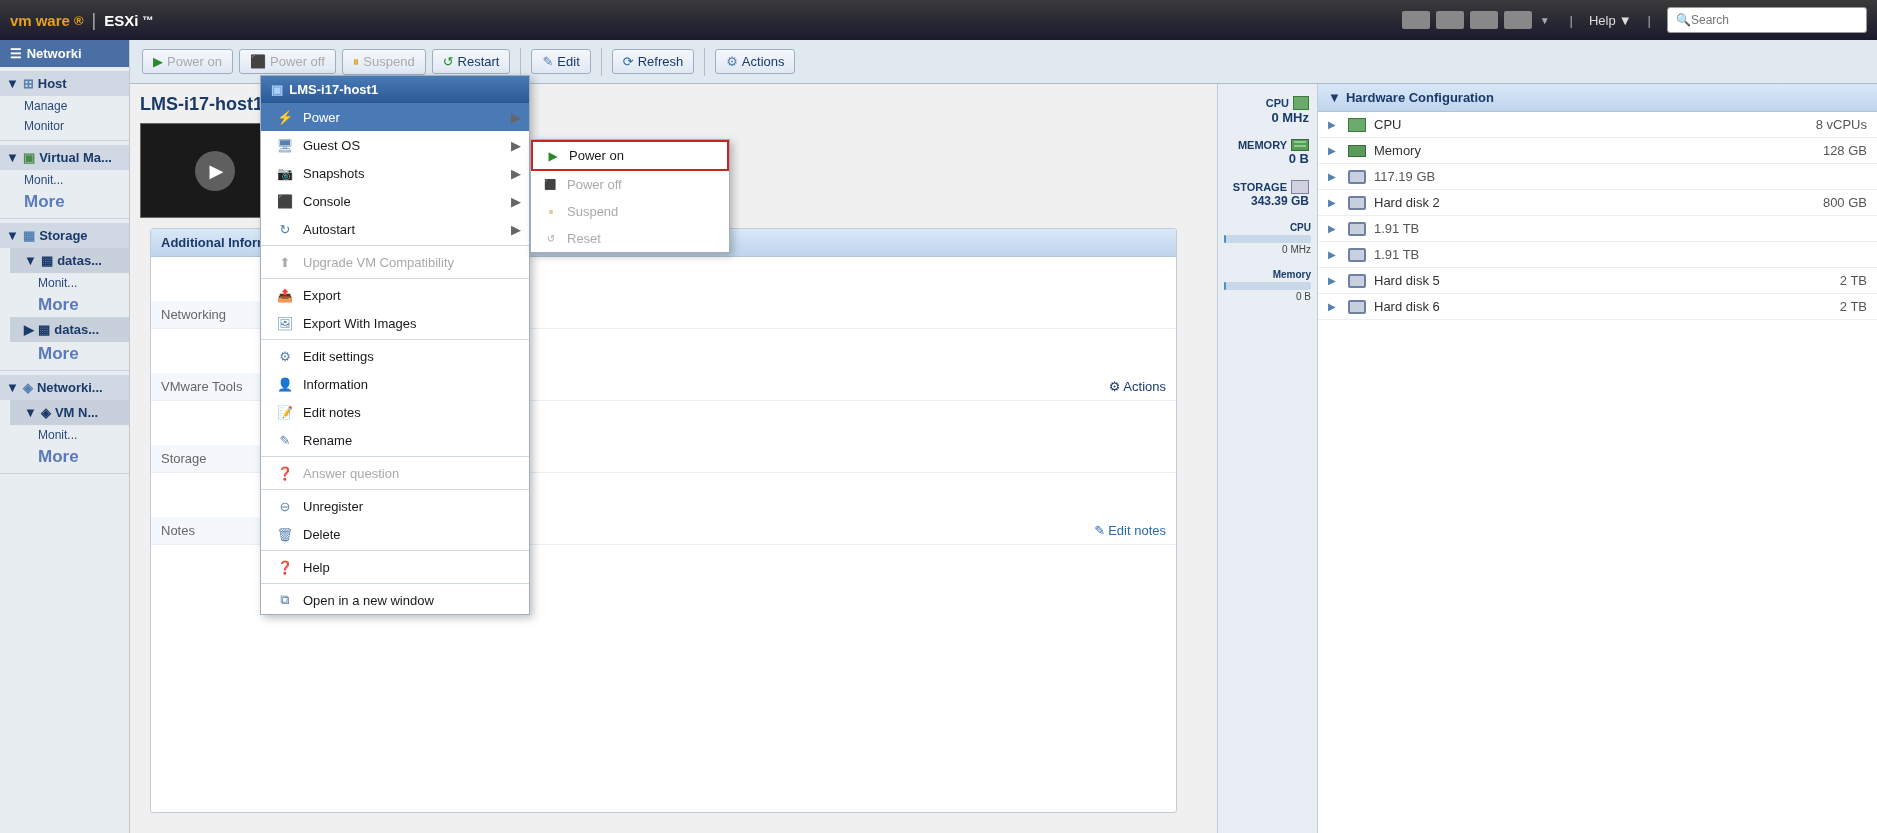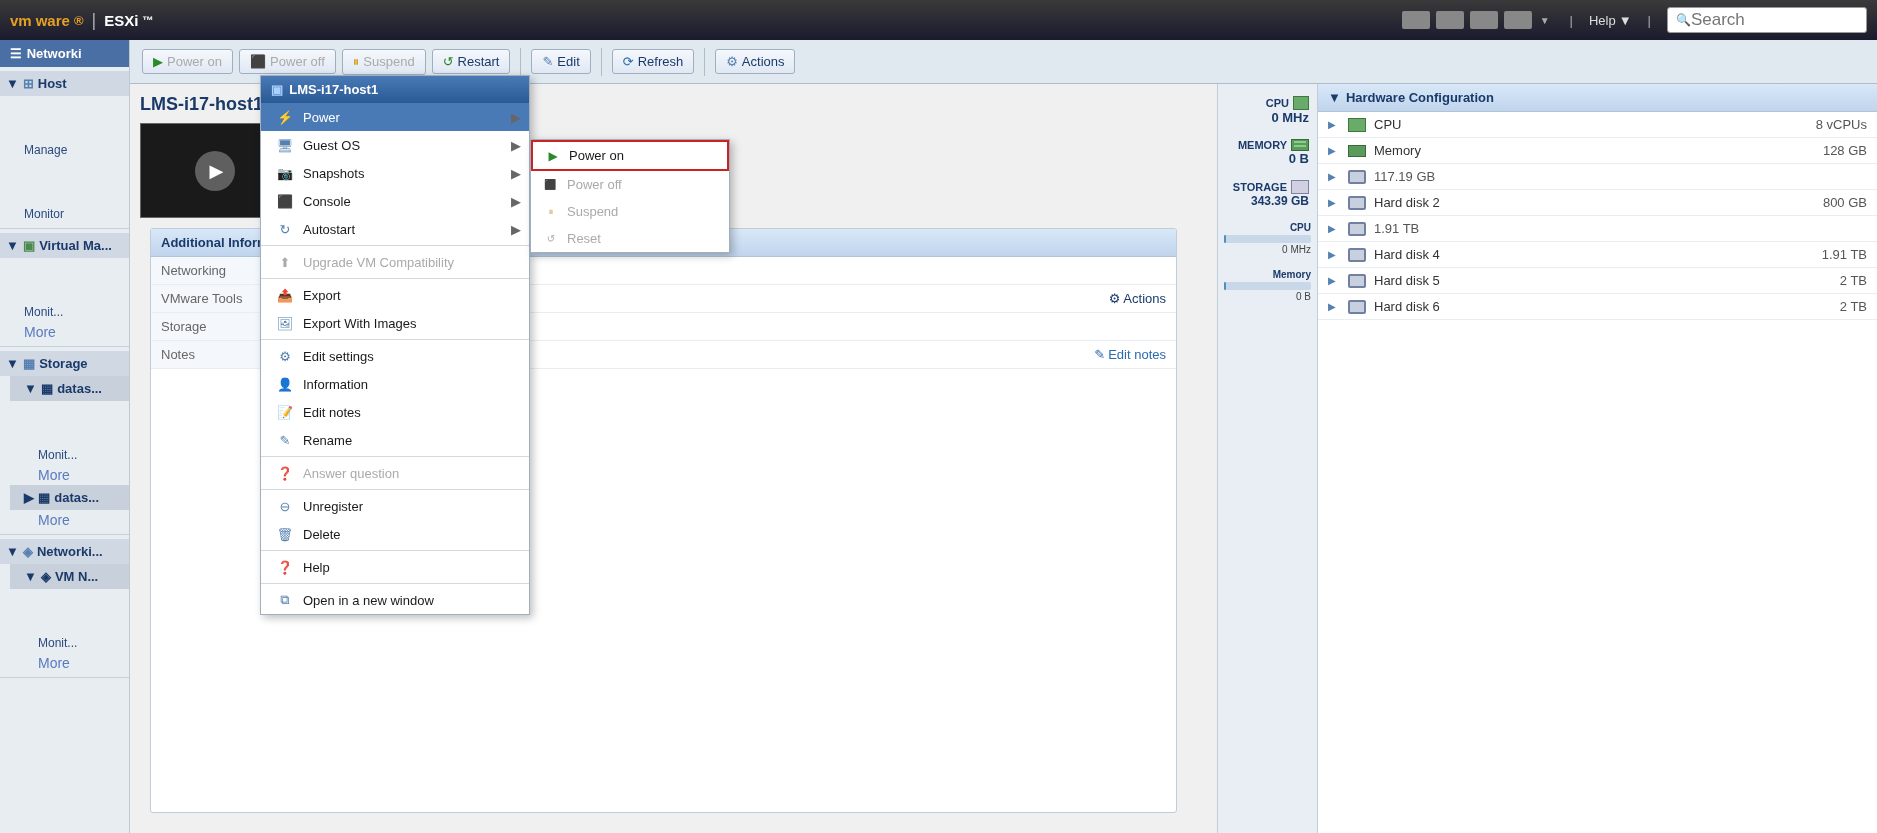--- a/index.html
+++ b/index.html
@@ -43,21 +43,21 @@
       background: #fff;
       border: 1px solid #999;
       border-radius: 3px;
       padding: 2px 8px;
       width: 200px;
       height: 26px;
     }
     .search-box input {
       border: none;
       outline: none;
-      font-size: 17px;
+      font-size: 12px;
       width: 160px;
       color: #333;
     }
     .search-icon { color: #888; font-size: 12px; }
 
     
     .main-layout { display: flex; height: calc(833px - 40px); }
 
     
     .navigator {
@@ -90,23 +90,22 @@
       gap: 4px;
       font-size: 12px;
       font-weight: bold;
       color: #1a3a6a;
     }
     .nav-sub-item {
       padding: 3px 10px 3px 24px;
       cursor: pointer;
       color: #2a4a7f;
       font-size: 12px;
-      margin-top: 44px;
-    }
-    .nav-more { color: #5a7abf; font-size: 14px; padding: 2px 10px 2px 24px; cursor: pointer; }
+    }
+    .nav-more { color: #5a7abf; font-size: 17px; padding: 2px 10px 2px 24px; cursor: pointer; font-weight: bold; }
 
     
     .content { flex: 1; display: flex; flex-direction: column; position: relative; overflow: hidden; }
 
     
     .toolbar {
       background: #e0e8f0;
       border-bottom: 1px solid #b0bcc8;
       padding: 6px 12px;
       display: flex;
@@ -141,21 +140,21 @@
     .vm-details { flex: 1; }
     .vm-detail-row { display: flex; gap: 20px; margin-bottom: 3px; }
     .vm-detail-label { color: #666; width: 100px; }
     .vm-detail-value { color: #333; font-weight: 500; }
 
     
     .bottom-sections { display: flex; gap: 10px; padding: 0 10px 10px; flex: 1; overflow: hidden; }
     .info-section { background: #fff; border: 1px solid #c0ccd8; border-radius: 3px; flex: 1; overflow: hidden; }
     .section-header { background: linear-gradient(180deg, #d8e8f8, #c0d4ec); padding: 6px 10px; font-size: 13px; font-weight: bold; color: #1a3a6a; border-bottom: 1px solid #b0c4d8; display: flex; align-items: center; gap: 5px; }
     .section-row { display: flex; border-bottom: 1px solid #e8eef4; }
-    .section-cell { padding: 6px 10px; flex: 1; color: #333; }
+    .section-cell { padding: 6px 10px; flex: 1; color: #333; margin-top: 44px; }
     .section-cell.label { color: #666; flex: 0 0 130px; background: #f4f8fc; border-right: 1px solid #e0e8f0; }
     .edit-notes-btn { color: #2a6aad; cursor: pointer; font-size: 12px; display: flex; align-items: center; gap: 3px; text-decoration: none; }
 
     
     .hw-panel { width: 560px; background: #fff; border-left: 1px solid #c0ccd8; display: flex; flex-direction: column; overflow: hidden; }
     .hw-row { display: flex; align-items: center; padding: 5px 10px; border-bottom: 1px solid #e8eef4; gap: 8px; }
     .hw-expand { color: #5580b0; cursor: pointer; font-size: 10px; width: 12px; }
     .hw-name { flex: 1; color: #333; }
     .hw-value { color: #555; }
 
@@ -508,21 +507,20 @@
           <span class="hw-value">800 GB</span>
         </div>
         <div class="hw-row">
           <span class="hw-expand">▶</span>
           <span style="width:18px;height:14px;border:2px solid #7080a0;background:#c8d0e0;display:inline-block;flex-shrink:0;border-radius:2px;"></span>
           <span class="hw-value">1.91 TB</span>
         </div>
         <div class="hw-row">
           <span class="hw-expand">▶</span>
           <span style="width:18px;height:14px;border:2px solid #7080a0;background:#c8d0e0;display:inline-block;flex-shrink:0;border-radius:2px;"></span>
-          <span class="hw-name">Hard disk 4</span>
           <span class="hw-value">1.91 TB</span>
         </div>
         <div class="hw-row">
           <span class="hw-expand">▶</span>
           <span style="width:18px;height:14px;border:2px solid #7080a0;background:#c8d0e0;display:inline-block;flex-shrink:0;border-radius:2px;"></span>
           <span class="hw-name">Hard disk 5</span>
           <span class="hw-value">2 TB</span>
         </div>
         <div class="hw-row">
           <span class="hw-expand">▶</span>

